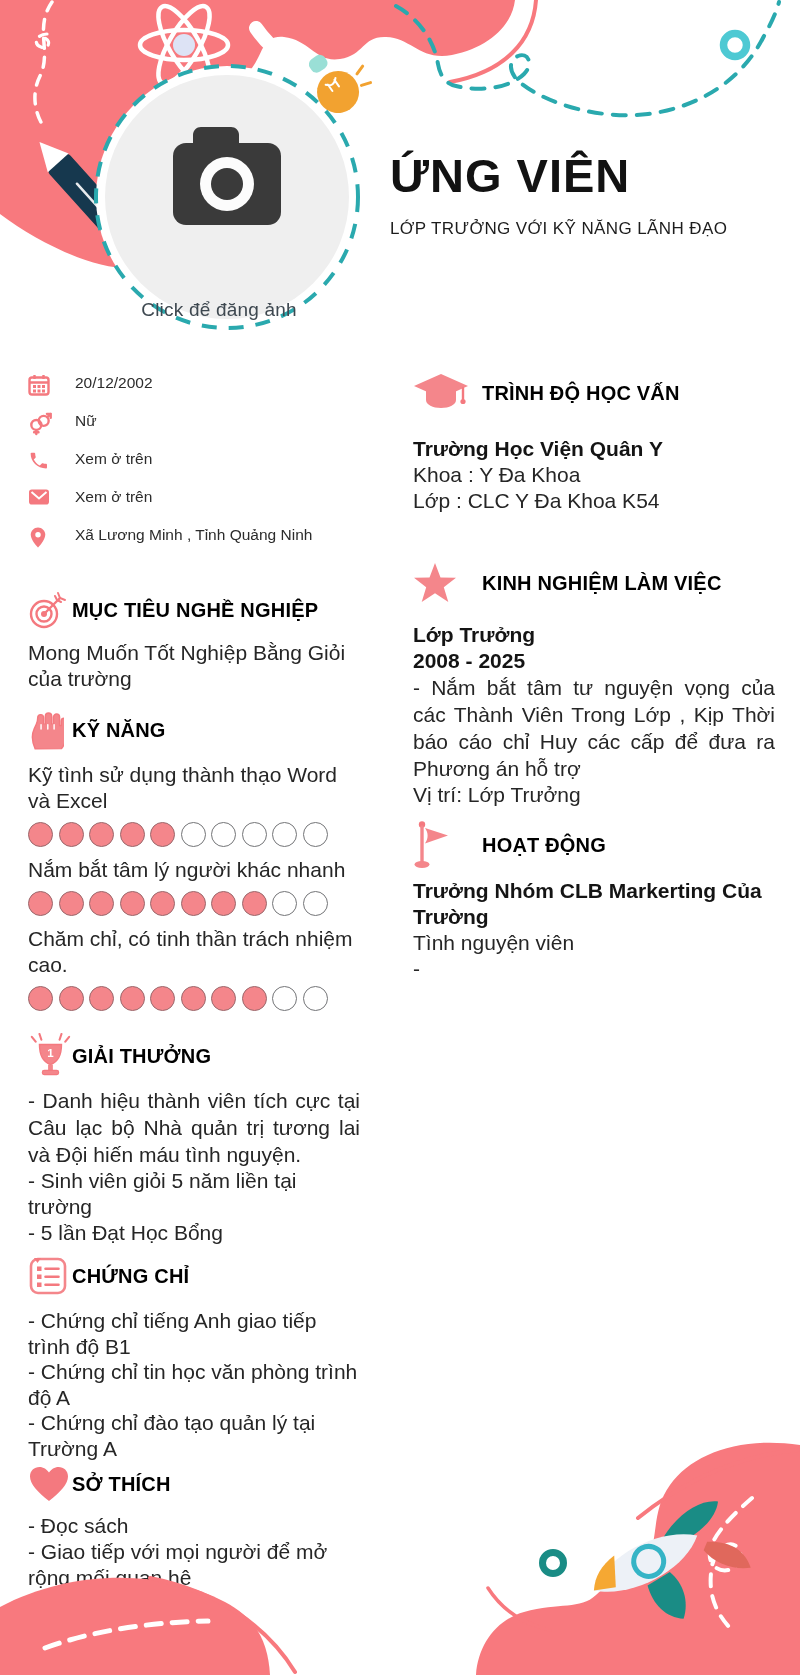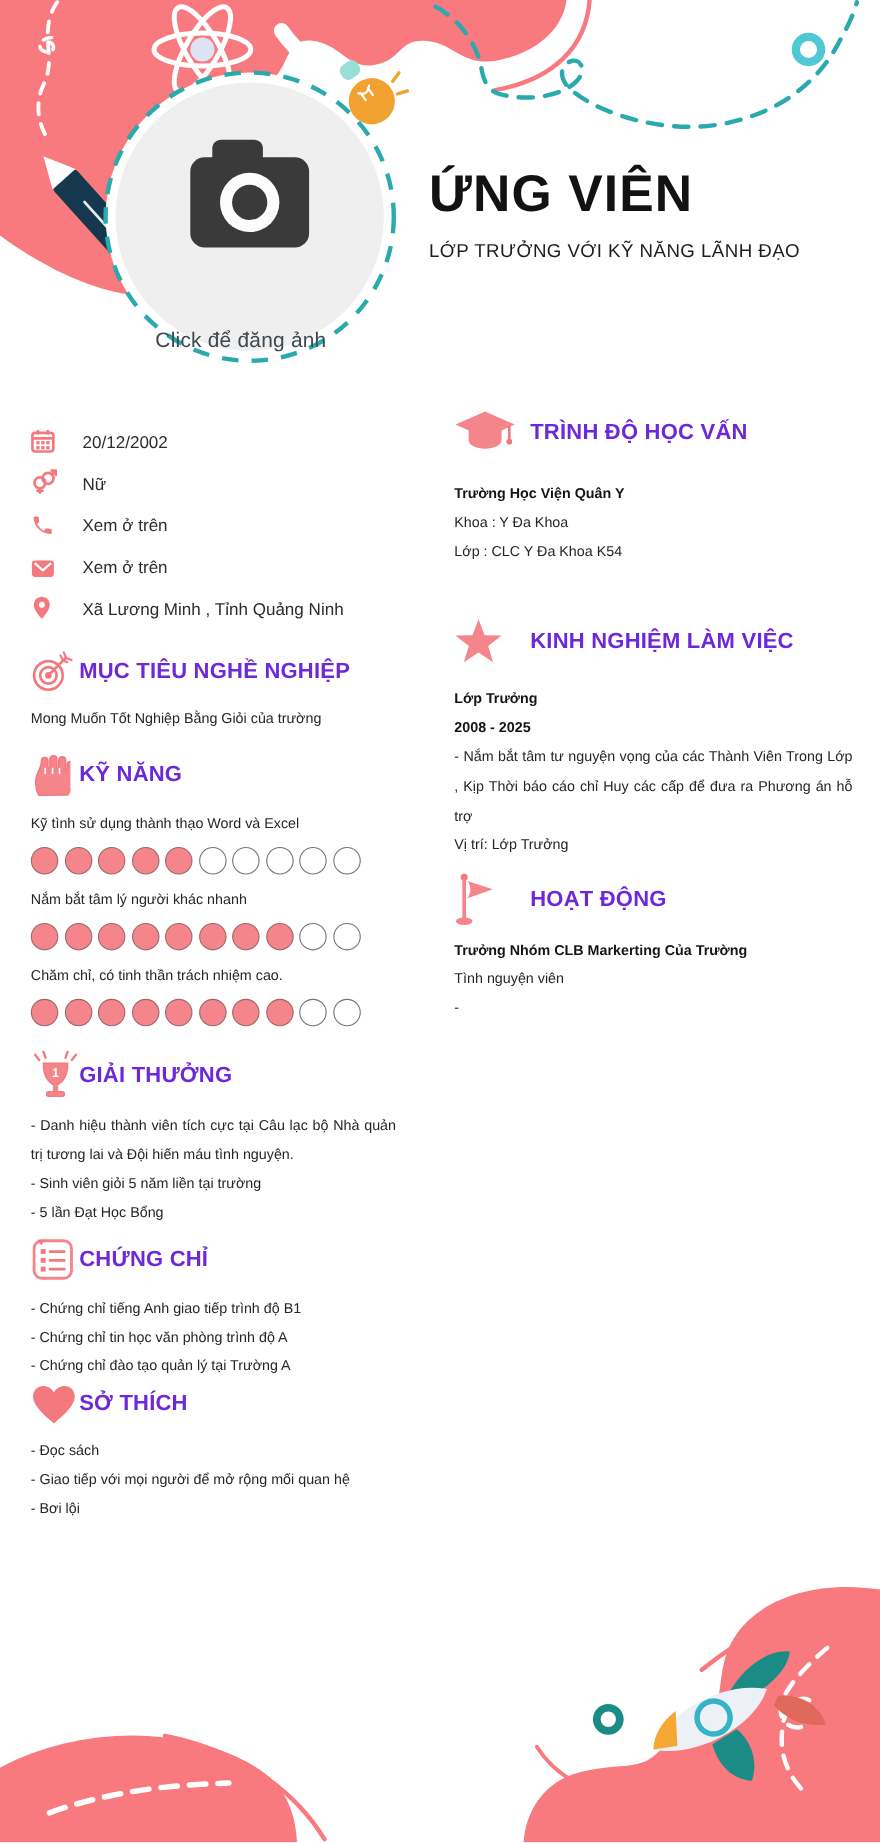--- a/index.html
+++ b/index.html
@@ -25,31 +25,31 @@
   
   .head-block { position:absolute; left:390px; top:148px; width:400px; }
   .cv-name { font-size:47px; font-weight:bold; color:#121212; letter-spacing:1px; }
   .cv-title { margin-top:16px; font-size:17px; color:#1d1d1d; letter-spacing:.4px; }
 
   
   .left-col  { position:absolute; left:28px;  top:374px; width:332px; }
   .right-col { position:absolute; left:413px; top:372px; width:362px; }
 
   
-  .c-row { display:flex; align-items:flex-end; height:38px; }
+  .c-row { display:flex; align-items:flex-start; height:38px; }
   .c-icon { width:24px; display:flex; justify-content:flex-start; flex:0 0 24px; }
   .c-text { margin-left:23px; font-size:15.5px; color:#2c2c2c; }
 
   
   .sec-head { display:flex; align-items:center; }
   .sec-head .s-icon { flex:0 0 44px; display:flex; align-items:center; }
-  .sec-head h2 { font-size:20px; font-weight:bold; color:#6d28d9; letter-spacing:.2px; }
+  .sec-head h2 { font-size:20px; font-weight:bold; color:#000000; letter-spacing:.2px; }
   .right-col .sec-head .s-icon { flex:0 0 69px; }
 
-  .body { font-size:13px; color:#262626; line-height:26px; }
+  .body { font-size:21px; color:#262626; line-height:26px; }
   .body.bold { font-weight:bold; color:#141414; }
   .just { text-align:justify; line-height:27px; }
 
   .mt  { margin-top:10px; }
 
   
   .dots { display:flex; gap:5.5px; margin-top:8px; }
   .dot  { width:25px; height:25px; border-radius:50%; border:1.5px solid #737477; background:#fff; }
   .dot.filled { background:#f4868b; border-color:#9a686c; }
 

